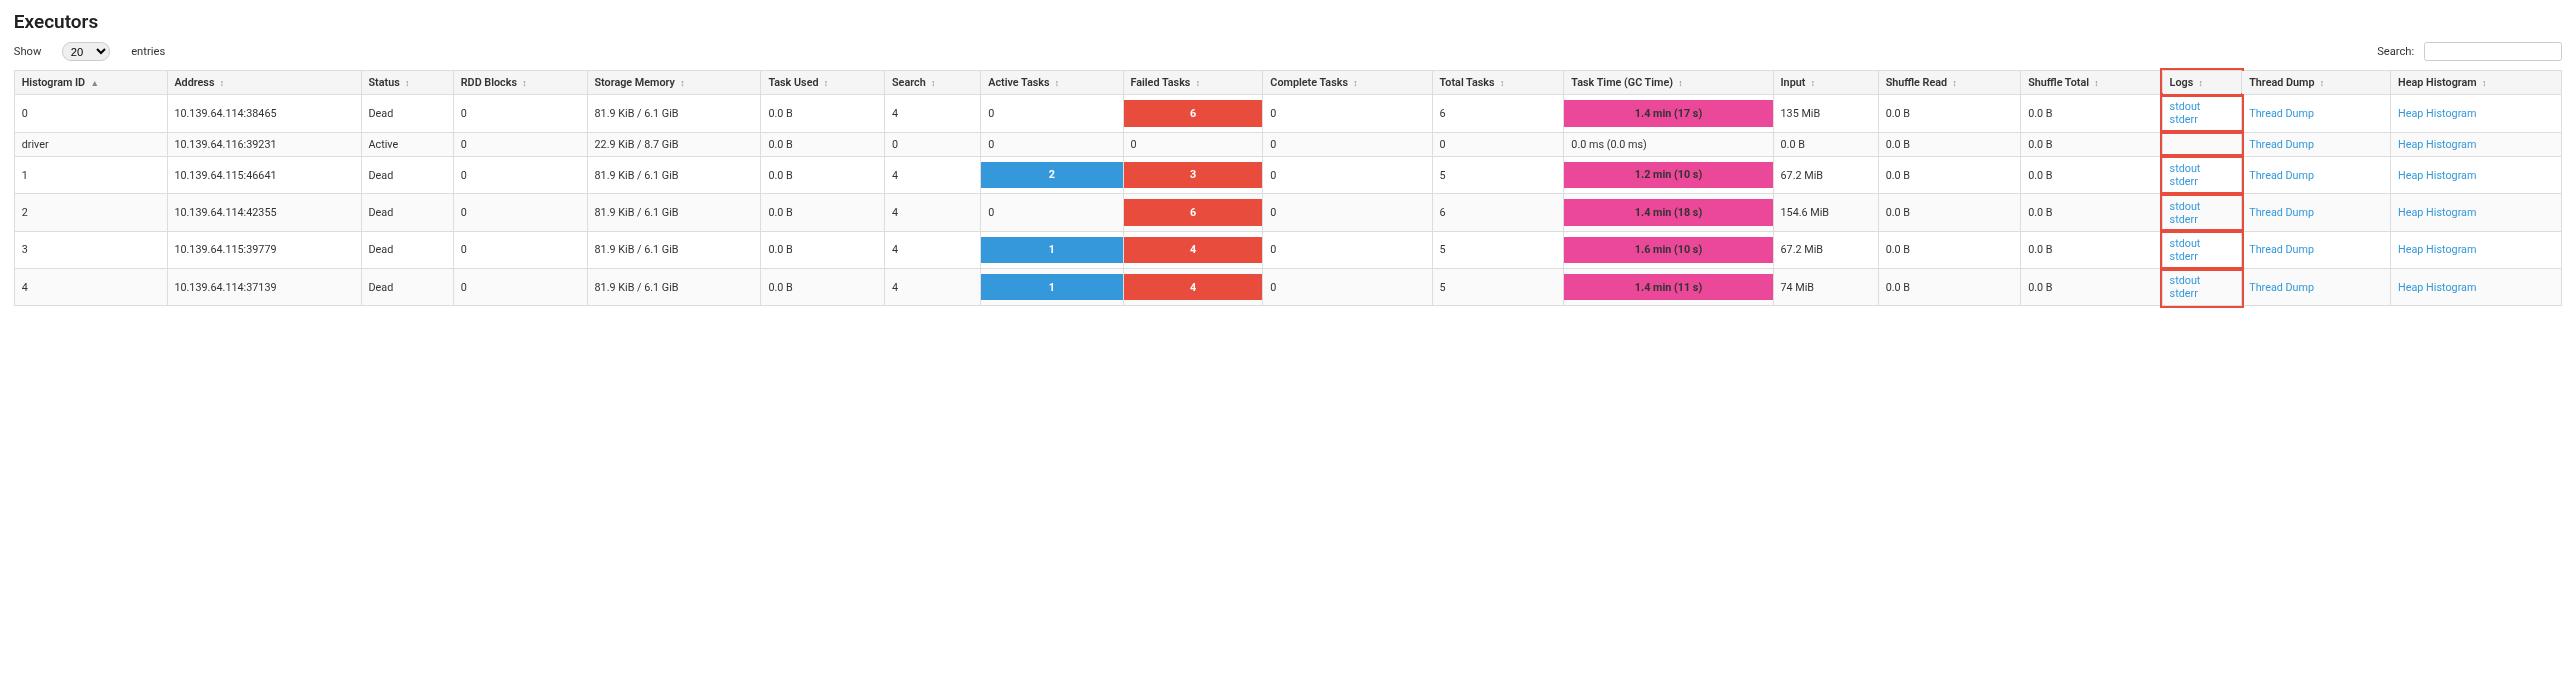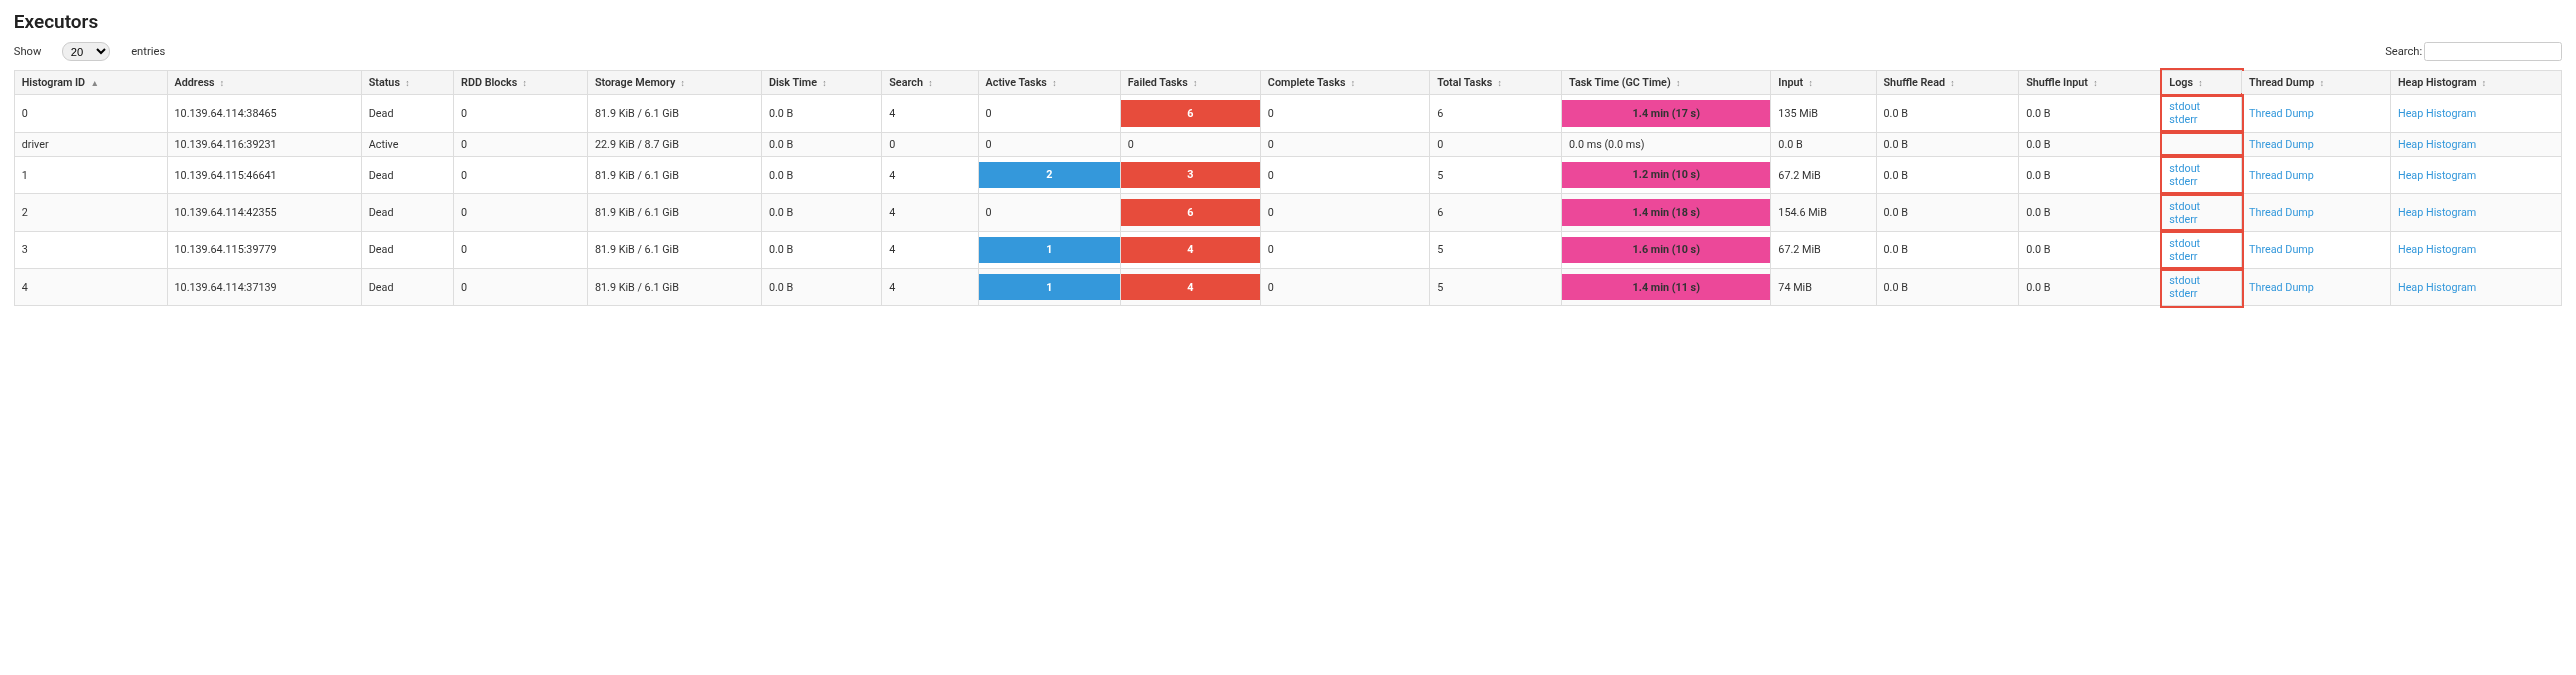--- a/index.html
+++ b/index.html
@@ -30,21 +30,21 @@
     }
     .show-entries select {
       border: 0.9px solid #ccc;
       border-radius: 9px;
       padding: 1.7px 3.4px;
       font-size: 11.2px;
     }
     .search-area {
       display: flex;
       align-items: center;
-      gap: 2px;
+      gap: 10px;
       font-size: 11.2px;
     }
     .search-area input {
       border: 0.9px solid #ccc;
       border-radius: 2.6px;
       padding: 2.6px 5.2px;
       font-size: 11.2px;
       width: 138px;
     }
     table {
@@ -161,21 +161,21 @@
       </th>
       <th>
         <span>RDD Blocks</span>
         <span class="sort-icon">↕</span>
       </th>
       <th>
         <span>Storage Memory</span>
         <span class="sort-icon">↕</span>
       </th>
       <th>
-        <span>Disk Time</span>
+        <span>Task Used</span>
         <span class="sort-icon">↕</span>
       </th>
       <th>
         <span>Search</span>
         <span class="sort-icon">↕</span>
       </th>
       <th>
         <span>Active Tasks</span>
         <span class="sort-icon">↕</span>
       </th>
@@ -197,21 +197,21 @@
       </th>
       <th>
         <span>Input</span>
         <span class="sort-icon">↕</span>
       </th>
       <th>
         <span>Shuffle Read</span>
         <span class="sort-icon">↕</span>
       </th>
       <th>
-        <span>Shuffle Input</span>
+        <span>Shuffle Total</span>
         <span class="sort-icon">↕</span>
       </th>
       <th class="col-logs">
         <span>Logs</span>
         <span class="sort-icon">↕</span>
       </th>
       <th>
         <span>Thread Dump</span>
         <span class="sort-icon">↕</span>
       </th>

